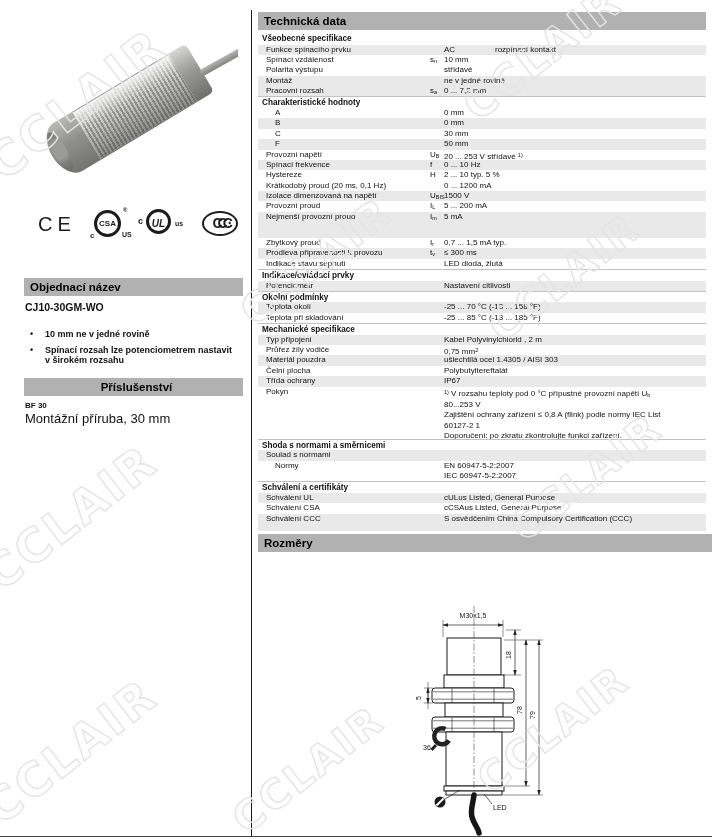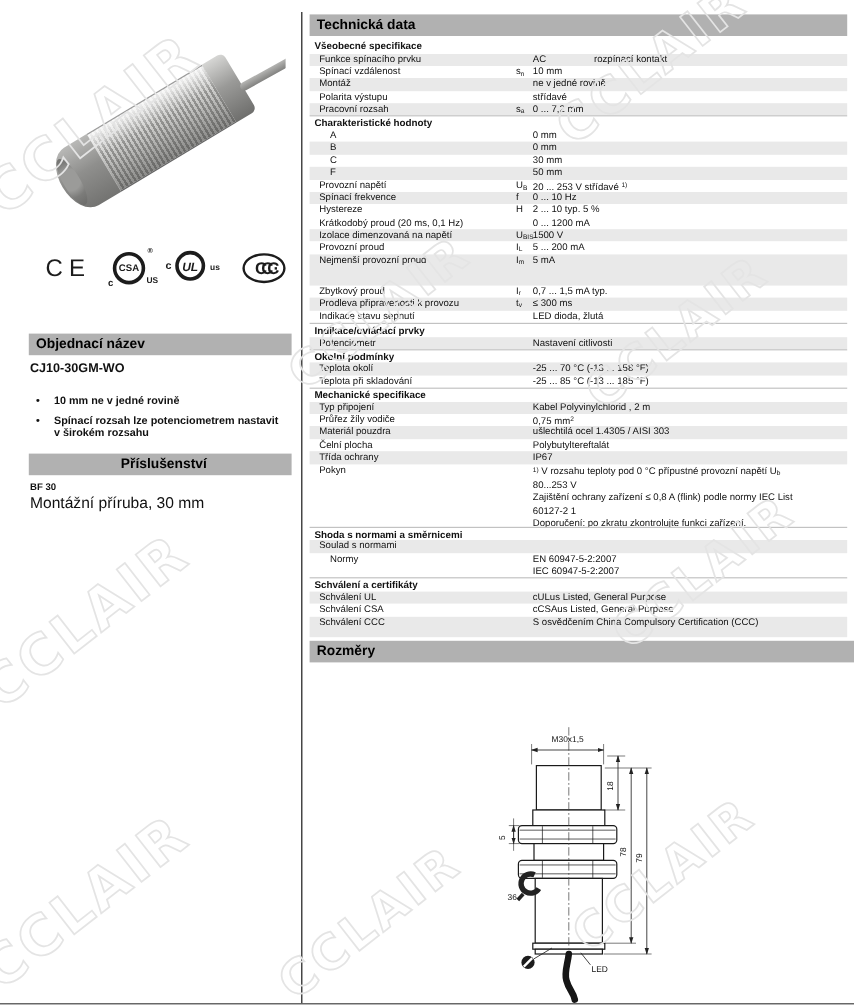--- a/index.html
+++ b/index.html
@@ -139,30 +139,30 @@
         </span>
         <span class="val2">rozpínací kontakt</span>
       </div>
       <div class="trow" style="height: 10.4px;">
         <span class="lbl in1">Spínací vzdálenost</span>
         <span class="sym"><span>s</span><sub>n</sub></span>
         <span class="val">
           <div><span>10 mm</span></div>
         </span>
       </div>
+      <div class="trow" style="height: 10.4px;">
+        <span class="lbl in1">Polarita výstupu</span>
+        <span class="val">
+          <div><span>střídavé</span></div>
+        </span>
+      </div>
       <div class="trow g" style="height: 10.4px;">
         <span class="lbl in1">Montáž</span>
         <span class="val">
           <div><span>ne v jedné rovině</span></div>
-        </span>
-      </div>
-      <div class="trow" style="height: 10.4px;">
-        <span class="lbl in1">Polarita výstupu</span>
-        <span class="val">
-          <div><span>střídavé</span></div>
         </span>
       </div>
       <div class="trow g" style="height: 10.4px;">
         <span class="lbl in1">Pracovní rozsah</span>
         <span class="sym"><span>s</span><sub>a</sub></span>
         <span class="val">
           <div><span>0 ... 7,2 mm</span></div>
         </span>
       </div>
       <div class="trow sec" style="height: 11.5px;">

